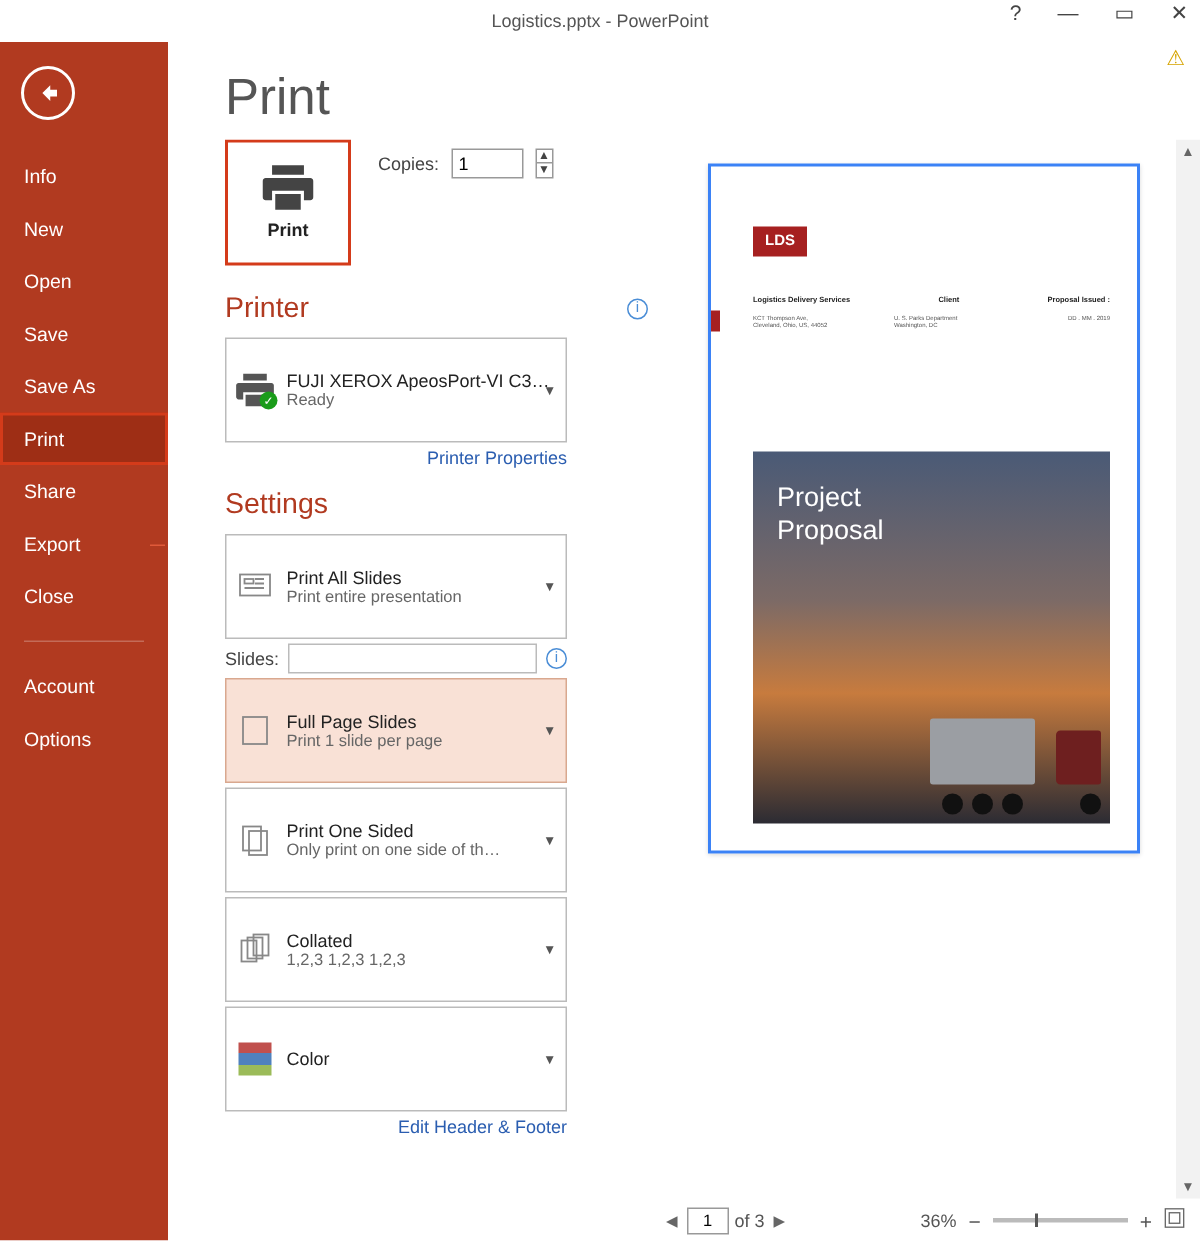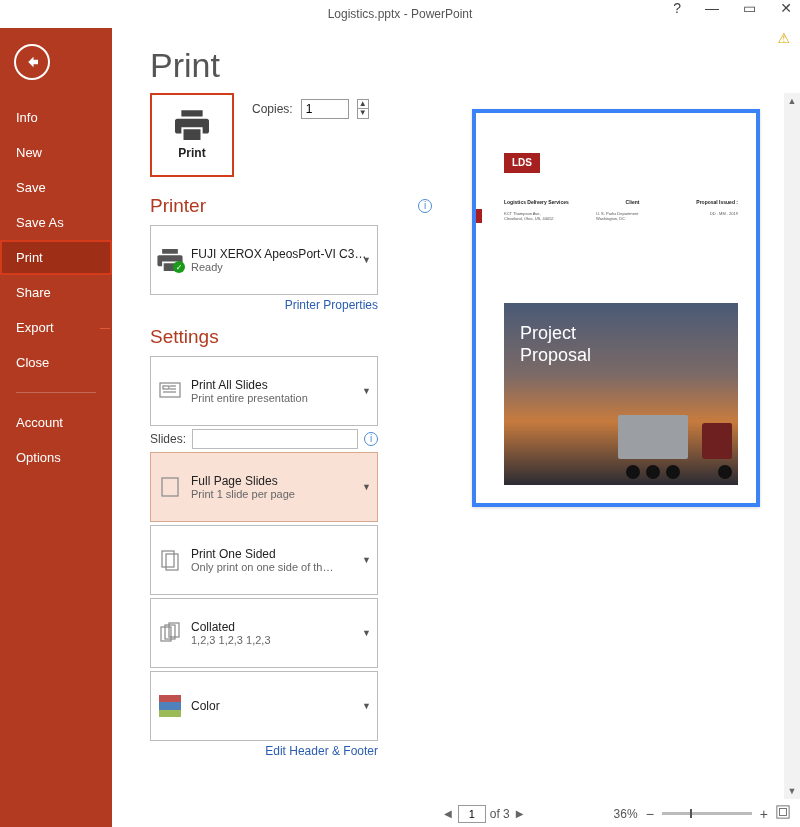--- a/index.html
+++ b/index.html
@@ -54,21 +54,21 @@
 
 .slides-row { display:flex; align-items:center; gap:6px; font-size:12px; color:#444; width:228px; margin-bottom:3px;}
 .slides-row input { flex:1; height:20px; border:1px solid #bbb; font-size:12px; padding:1px 4px; }
 
 
 .preview-wrap { flex:1; position:relative; background:#fff; display:flex; flex-direction:column; }
 .preview-scroll { flex:1; position:relative; background:#fff; display:flex; align-items:flex-start; justify-content:center; padding:10px 0; }
 .vscroll { position:absolute; right:0; top:0; bottom:0; width:16px; background:#f2f2f2; display:flex; flex-direction:column;}
 .vscroll .arrow { height:16px; text-align:center; font-size:9px; line-height:16px; color:#666; cursor:pointer;}
 .vscroll .track { flex:1; background:#f2f2f2;}
-.slide-card { width:288px; height:398px; border:4px solid #3b82f6; background:white; box-shadow:0 1px 3px rgba(0,0,0,.15); position:relative; overflow:hidden; margin-top:6px;}
+.slide-card { width:288px; height:460px; border:2px solid #3b82f6; background:white; box-shadow:0 1px 3px rgba(0,0,0,.15); position:relative; overflow:hidden; margin-top:6px;}
 .brand-box { position:absolute; left:28px; top:40px; width:36px; height:20px; background:#a62020; color:white; font-size:10px; font-weight:700; text-align:center; line-height:20px;}
 .red-tab { position:absolute; left:0; top:96px; width:6px; height:14px; background:#a62020;}
 .hdr-row { position:absolute; top:86px; left:28px; right:18px; display:flex; justify-content:space-between; font-size:5px; font-weight:700; color:#222;}
 .sub-row { position:absolute; top:98px; left:28px; right:18px; display:flex; justify-content:space-between; font-size:4px; color:#555;}
 .hero { position:absolute; left:28px; right:18px; top:190px; bottom:18px; background:linear-gradient(180deg,#4a5a76 0%,#7c6a66 40%,#c77b3e 65%,#2b2b33 100%); overflow:hidden;}
 .hero-title { position:absolute; left:16px; top:20px; font-size:18px; font-weight:400; color:white; line-height:1.2;}
 .truck { position:absolute; right:0; bottom:6px; width:120px; height:70px; }
 .truck .trailer { position:absolute; left:0; top:6px; width:70px; height:44px; background:#9b9ea3; border-radius:2px; }
 .truck .cab { position:absolute; right:6px; top:14px; width:30px; height:36px; background:#6e1f1f; border-radius:3px 2px 2px 3px; }
 .truck .wheel { position:absolute; bottom:0; width:14px; height:14px; background:#111; border-radius:50%; }
@@ -116,20 +116,21 @@
 <div class="main">
 
   <div class="sidebar">
     <div class="back-btn">
       <svg viewBox="0 0 24 24">
           <path d="M14 5l-7 7 7 7v-4h6v-6h-6z"></path>
         </svg>
     </div>
     <div class="side-item"><span>Info</span></div>
     <div class="side-item"><span>New</span></div>
+    <div class="side-item"><span>Open</span></div>
     <div class="side-item"><span>Save</span></div>
     <div class="side-item"><span>Save As</span></div>
     <div class="side-item active"><span>Print</span></div>
     <div class="side-item"><span>Share</span></div>
     <div class="side-item"><span>Export</span><span class="export-mark"></span></div>
     <div class="side-item"><span>Close</span></div>
     <div class="side-sep"></div>
     <div class="side-item"><span>Account</span></div>
     <div class="side-item"><span>Options</span></div>
   </div>

